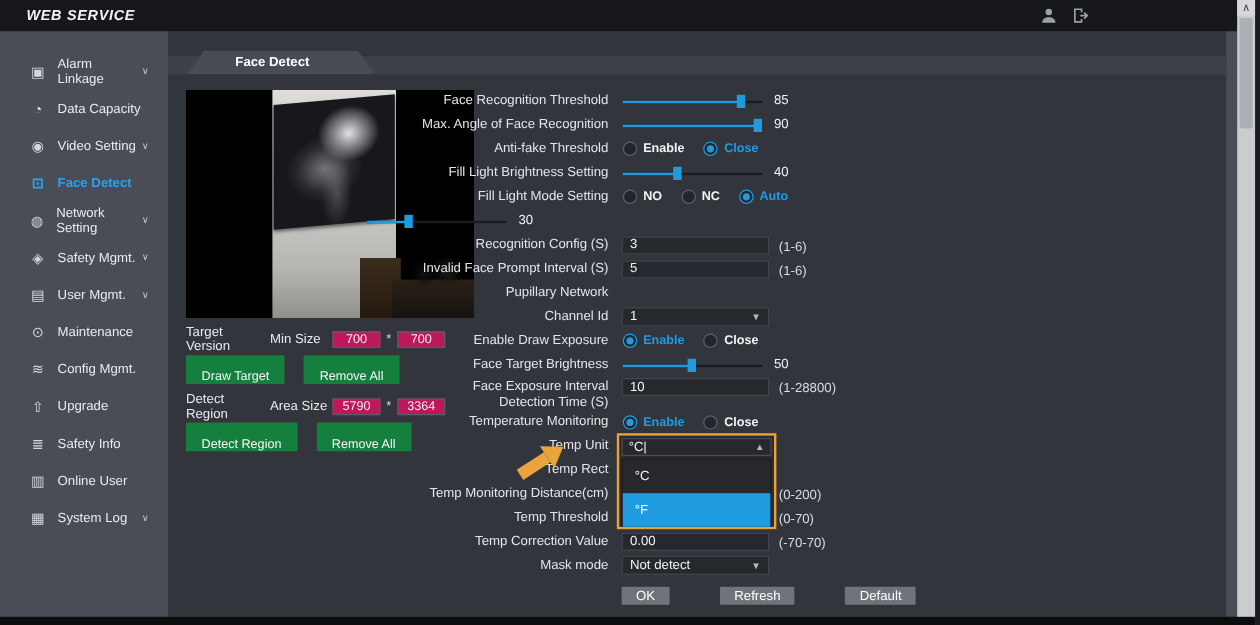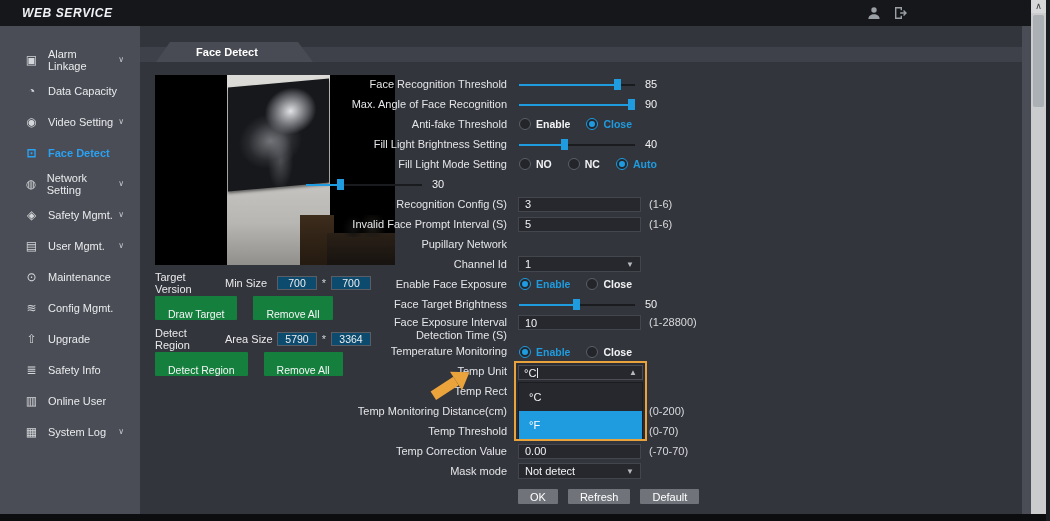--- a/index.html
+++ b/index.html
@@ -50,50 +50,50 @@
   #furn-desk { left:100px; top:158px; width:75px; height:32px; background:linear-gradient(180deg,#2a2017,#171310); }
   #furn-objects { left:112px; top:140px; width:48px; height:22px;
                   background:radial-gradient(ellipse 30% 80% at 30% 60%, #101010, rgba(0,0,0,0) 75%),
                              radial-gradient(ellipse 35% 90% at 70% 55%, #1c1a16, rgba(0,0,0,0) 80%); }
 
   
   #regionbox { position:absolute; left:155px; top:276px; width:300px; z-index:4; }
   .regline { display:flex; align-items:center; height:14px; margin-bottom:6px; color:#e9eaeb; }
   .regline .t1 { width:62px; }
   .regline .t2 { width:52px; margin-left:8px; }
-  .sizein { width:40px; height:14px; background:#0c4a6e; border:1px solid #5a5d63; color:#eceef0; font-size:10.5px; text-align:center; font-family:"Liberation Sans",sans-serif; }
+  .sizein { width:40px; height:14px; background:#be185d; border:1px solid #5a5d63; color:#eceef0; font-size:10.5px; text-align:center; font-family:"Liberation Sans",sans-serif; }
   .star { width:14px; text-align:center; color:#cfd2d5; }
   .btnline { display:flex; margin:3px 0 12px 0; }
   .sbtn { background:#15803d; color:#f4f5f6; font-size:10.5px; height:14px; line-height:13px; padding:12px 13px; border:none; border-radius:1px; margin-right:16px; cursor:pointer; font-family:"Liberation Sans",sans-serif; }
 
   
   #form { position:absolute; left:300px; top:74px; width:480px; z-index:4; }
   .row { display:flex; align-items:center; height:20px; }
   .row.twoline { height:28px; align-items:flex-start; }
   .rlabel { flex:none; width:213px; text-align:right; padding-right:6px; color:#e3e5e7; font-size:11px; line-height:13px; }
   .row.twoline .rlabel { padding-top:2px; }
-  .ctrl { display:flex; align-items:center; }
+  .ctrl { display:flex; align-items:flex-end; }
   .slider { position:relative; width:116px; height:11px; margin-left:6px; cursor:pointer; }
   .slider .track { position:absolute; left:0; right:0; top:5px; height:2px; background:#191b1f; }
   .slider .fill { position:absolute; left:0; top:5px; height:2px; background:#1f9ce0; }
   .slider .thumb { position:absolute; top:0; width:7px; height:11px; background:#1f9ce0; }
   .sval { margin-left:10px; color:#f0f1f2; }
   .hint { margin-left:8px; color:#d8dadc; }
   .tinput { width:123px; height:15px; background:#26282e; border:1px solid #43464d; color:#f2f3f4; font-size:11px; padding:0 6px; margin-left:5px; font-family:"Liberation Sans",sans-serif; }
   .row.twoline .tinput { margin-top:1px; }
   .dselect { display:flex; align-items:center; justify-content:space-between; width:123px; height:16px; background:#26282e; border:1px solid #43464d; padding:0 6px; margin-left:5px; cursor:pointer; }
   .dselect .dsval { color:#f2f3f4; }
   .dselect .dsarr { font-size:8px; color:#b7babd; }
   .radio { width:12px; height:12px; border-radius:50%; border:1px solid #5b5f66; background:#23252b; display:inline-flex; align-items:center; justify-content:center; margin:0 5px 0 6px; cursor:pointer; flex:none; }
   .radio.on { border-color:#1f9ce0; }
   .radio .dot { width:6px; height:6px; border-radius:50%; }
   .radio.on .dot { background:#1f9ce0; }
   .rlab { margin-right:10px; color:#f2f3f4; font-weight:bold; font-size:10.5px; }
   .rlab.on { color:#1f9ce0; }
-  .btnrow { display:flex; margin-top:8px; padding-left:218px; }
+  .btnrow { display:flex; margin-top:8px; padding-left:218px;gap:32px; }
   .fbtn { background:#70747a; color:#fff; font-size:11px; height:15px; line-height:14px; padding:0 12px; border:none; border-radius:1px; margin-right:10px; cursor:pointer; font-family:"Liberation Sans",sans-serif; }
 
   
   #tu-box { position:absolute; left:514px; top:361px; width:133px; height:80px; border:2px solid #e8a33d; background:#2b2d33; z-index:20; }
   #tu-select { position:absolute; left:2px; top:2px; width:125px; height:15px; background:#26282e; border:1px solid #4a4d53;
                display:flex; align-items:center; justify-content:space-between; padding:0 5px; cursor:pointer; }
   #tu-select .caret { width:1px; height:10px; background:#e8e9ea; margin-left:1px; }
   #tu-select .tuval { display:flex; align-items:center; color:#f2f3f4; }
   #tu-select .dsarr { font-size:8px; color:#b7babd; }
   #tu-list { position:absolute; left:2px; top:19px; width:125px; height:57px; background:#26282e; border:1px solid #1b1d21; }
@@ -339,21 +339,21 @@
       <div class="rlabel">Channel Id</div>
       <div class="ctrl">
         <div class="dselect">
           <span class="dsval">1</span>
           <span class="dsarr">▼</span>
         </div>
       </div>
     </div>
 
     <div class="row">
-      <div class="rlabel">Enable Face Exposure</div>
+      <div class="rlabel">Enable Draw Exposure</div>
       <div class="ctrl">
         <span class="radio on">
             <span class="dot"></span>
           </span>
         <span class="rlab on">Enable</span>
         <span class="radio">
             <span class="dot"></span>
           </span>
         <span class="rlab">Close</span>
       </div>

